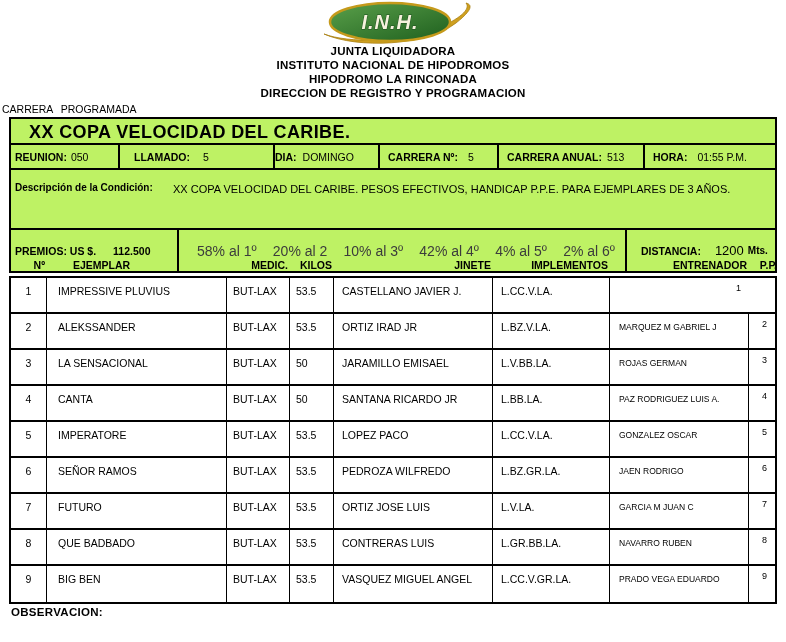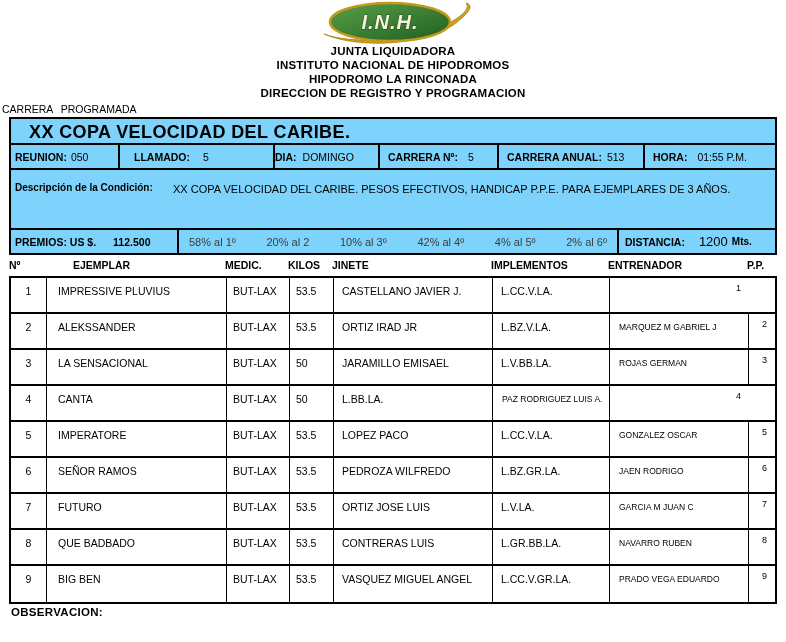--- a/index.html
+++ b/index.html
@@ -9,21 +9,21 @@
   
   .logo { position:absolute; left:318px; top:1px; width:160px; height:46px; }
 
   
   .org-header { position:absolute; top:44px; left:0; width:786px; 
                 text-align:center; font-weight:bold; font-size:11.5px; line-height:14px; letter-spacing:.2px; }
 
   .carrera-label { position:absolute; top:103px; left:2px; font-weight:normal; font-size:10.5px; word-spacing:5px; }
 
   
-  .box-a { position:absolute; top:117px; left:9px; width:768px; border:2px solid #000; background:#7dd3fc; }
+  .box-a { position:absolute; top:117px; left:9px; width:768px; border:2px solid #000; background:#bef264; }
   .title-row { height:26px; line-height:26px; border-bottom:2px solid #000;
                font-weight:bold; font-size:18px; letter-spacing:.4px; padding-left:18px; }
   .info-row { display:flex; height:25px; border-bottom:2px solid #000; font-size:10.5px; }
   .info-cell { border-right:2px solid #000; display:flex; align-items:center; white-space:nowrap; }
   .info-cell:last-child { border-right:none; }
   .info-cell .lbl { font-weight:bold; }
   .info-cell:nth-child(1) { width:109px; padding-left:4px; }
   .info-cell:nth-child(2) { width:155px; padding-left:14px; }
   .info-cell:nth-child(3) { width:105px; }
   .info-cell:nth-child(4) { width:119px; padding-left:8px; }
@@ -33,36 +33,36 @@
   .info-cell:nth-child(2) .val { margin-left:13px; }
   .info-cell:nth-child(3) .val { margin-left:6px; }
   .info-cell:nth-child(4) .val { margin-left:10px; }
   .info-cell:nth-child(5) .val { margin-left:5px; }
   .info-cell:nth-child(6) .val { margin-left:10px; }
 
   .desc-row { height:60px; border-bottom:2px solid #000; display:flex; padding-top:12px; }
   .desc-label { width:162px; padding-left:4px; font-weight:bold; font-size:10px; }
   .desc-text { width:596px; font-size:11px; line-height:15px; }
 
-  .premios-row { display:flex; height:23px; font-size:10.5px; }
+  .premios-row { display:flex; height:41px; font-size:10.5px;gap:8px; }
   .premios-cell { display:flex; align-items:center; white-space:nowrap; }
   .premios-main { width:168px; border-right:2px solid #000; padding-left:4px; font-weight:bold; }
   .premios-main .val { margin-left:17px; }
   .premios-splits { width:440px; border-right:2px solid #000; padding:0 10px;
-                    justify-content:space-between; color:#3c3c3c; font-size:11px; }
+                    justify-content:space-between; color:#3c3c3c; font-size:14px; }
   .premios-dist { flex:1; padding-left:6px; }
   .premios-dist .lbl { font-weight:bold; }
   .premios-dist .val { margin-left:14px; font-size:13px; }
   .premios-dist .unit { margin-left:4px; font-weight:bold; font-size:10px; }
 
   
   .tbl-header { position:absolute; top:254px; left:9px; width:768px; height:22px;
                 display:grid; grid-template-columns:36px 180px 63px 44px 159px 117px 139px 30px;
                 font-weight:bold; font-size:10.5px; align-items:center; }
-  .th { text-align:left; }
+  .th { text-align:right; }
   .th-ejemplar { text-align:left; padding-left:28px; }
 
   
   .tbl-body { position:absolute; top:276px; left:9px; width:768px; border:2px solid #000; }
   .trow { display:grid; grid-template-columns:36px 180px 63px 44px 159px 117px 139px 1fr;
           height:36px; border-bottom:2.5px solid #000; }
   .trow:last-child { border-bottom:none; }
   .c { border-right:1px solid #000; padding-top:7px; font-size:10.5px; overflow:hidden; white-space:nowrap; }
   .c:last-child { border-right:none; }
   .c-num { text-align:center; }
@@ -202,20 +202,21 @@
       <div class="c c-imp">L.V.BB.LA.</div>
       <div class="c c-ent">ROJAS GERMAN</div>
       <div class="c c-pp">3</div>
     </div>
 
     <div class="trow">
       <div class="c c-num">4</div>
       <div class="c c-ej">CANTA</div>
       <div class="c c-med">BUT-LAX</div>
       <div class="c c-kg">50</div>
+      <div class="c c-jin">SANTANA RICARDO JR</div>
       <div class="c c-imp">L.BB.LA.</div>
       <div class="c c-ent">PAZ RODRIGUEZ LUIS A.</div>
       <div class="c c-pp">4</div>
     </div>
 
     <div class="trow">
       <div class="c c-num">5</div>
       <div class="c c-ej">IMPERATORE</div>
       <div class="c c-med">BUT-LAX</div>
       <div class="c c-kg">53.5</div>

